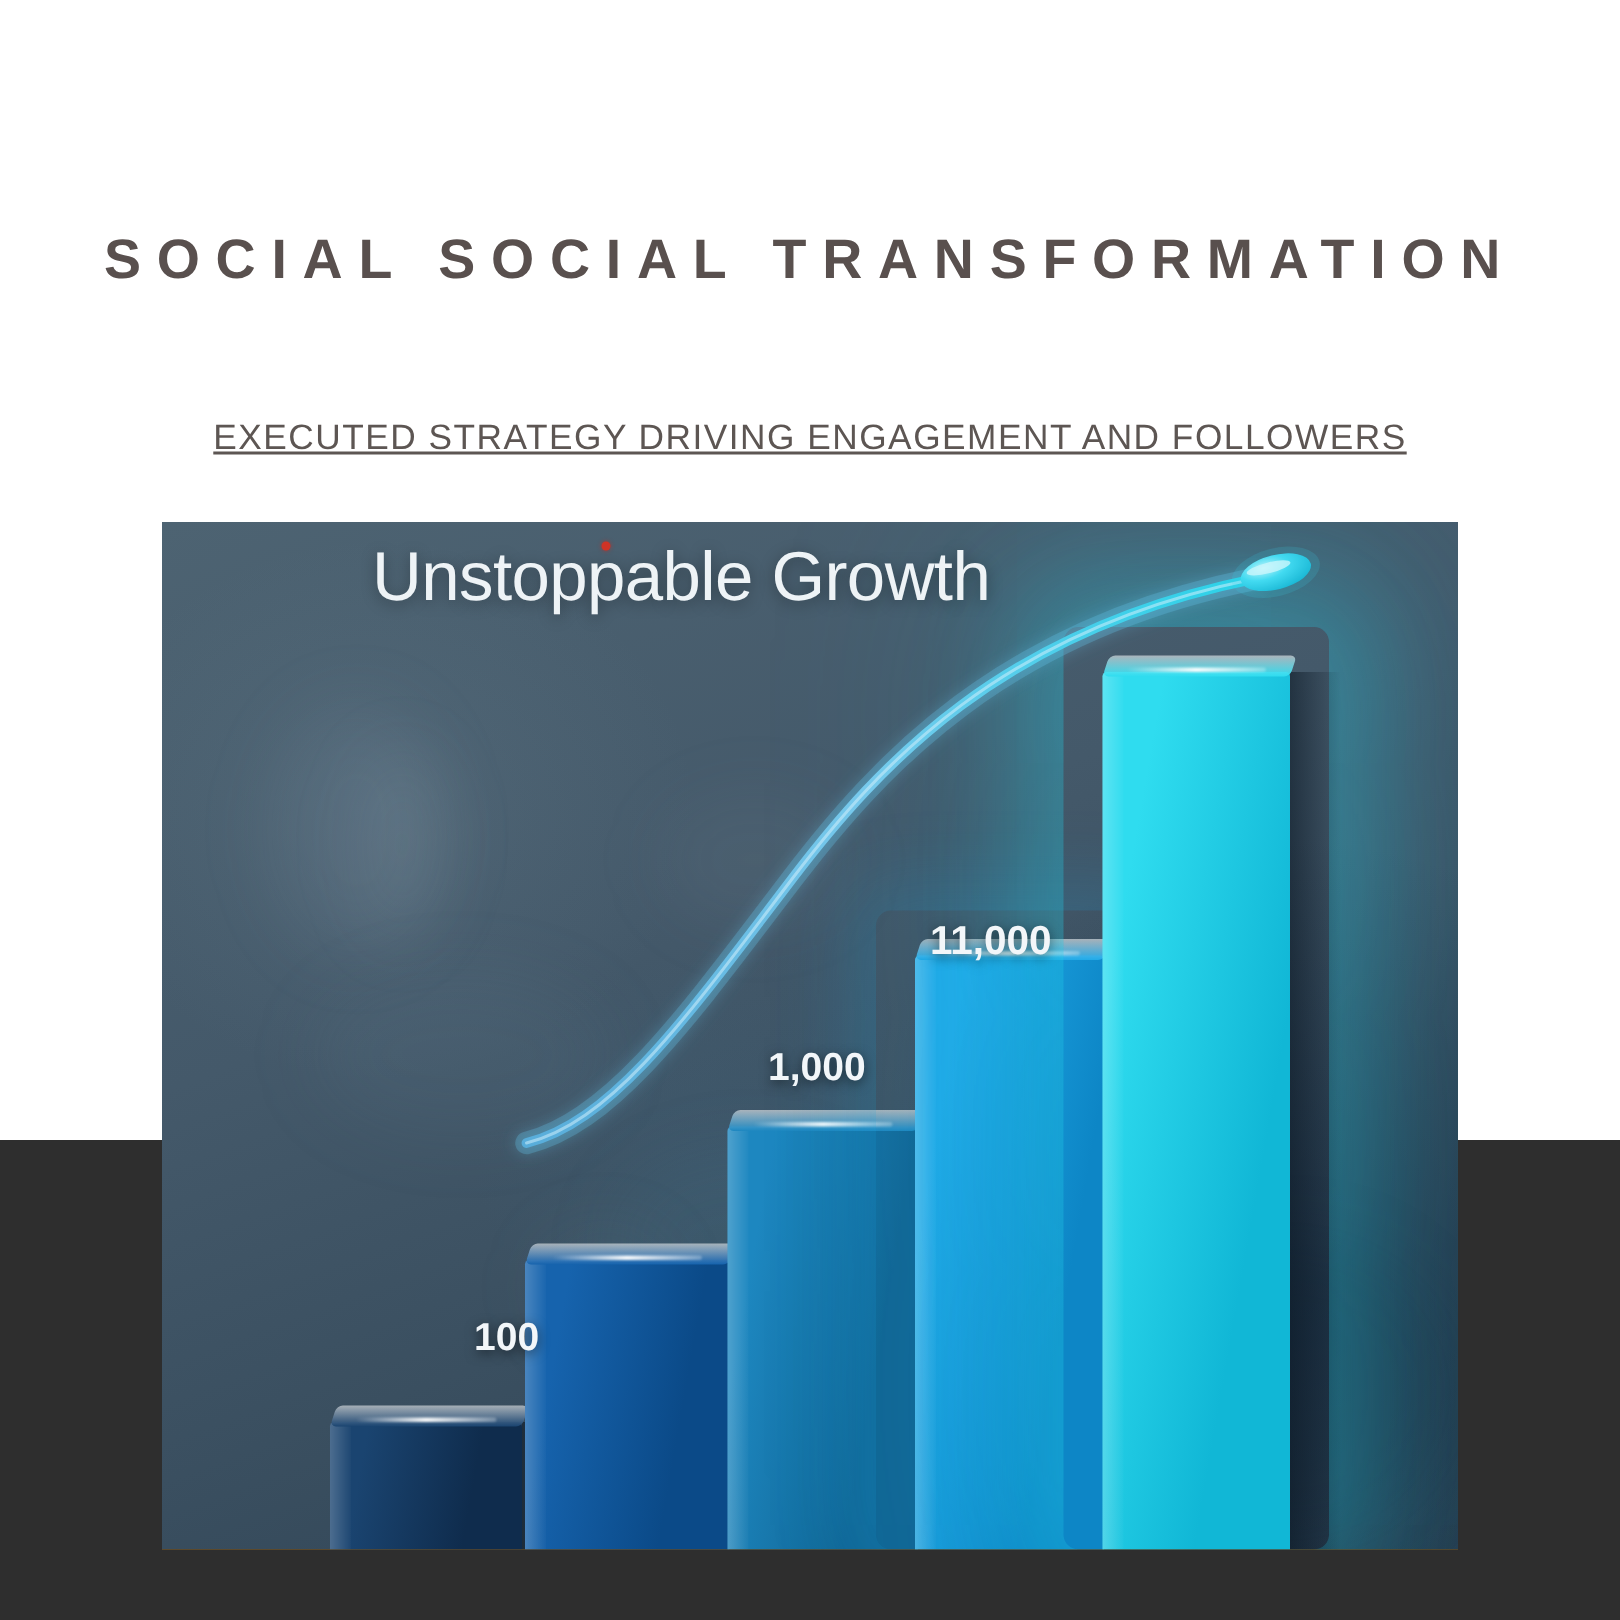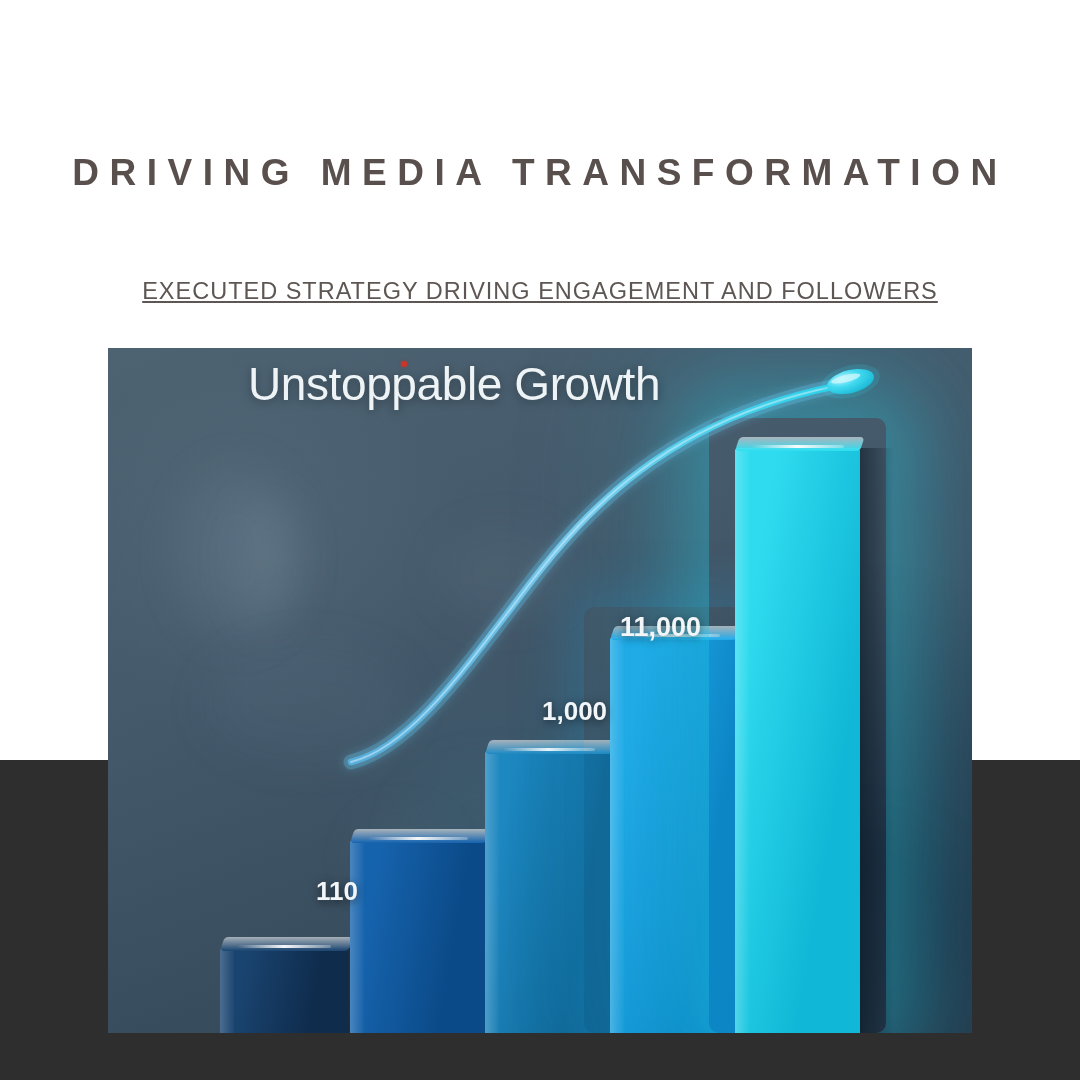--- a/index.html
+++ b/index.html
@@ -135,21 +135,21 @@
   }
 
   
   .curve { position:absolute; inset:0; z-index:5; pointer-events:none; }
 </style>
 </head>
 <body>
 
 <div class="dark-band" style="background: rgb(46, 46, 46);"></div>
 
-<div class="title" style="color: rgb(89, 80, 78);">DRIVING MEDIA TRANSFORMATION</div>
+<div class="title" style="color: rgb(89, 80, 78);">SOCIAL SOCIAL TRANSFORMATION</div>
 <div class="subtitle" style="color: rgb(93, 86, 83); text-decoration: underline;">EXECUTED STRATEGY DRIVING ENGAGEMENT AND FOLLOWERS</div>
 
 <div class="chart-frame">
 
   <div class="chart-bg"></div>
   <div class="bg-blob b1"></div>
   <div class="bg-blob b2"></div>
   <div class="bg-blob b3"></div>
   <div class="bg-blob b4"></div>
   <div class="bg-blob b5"></div>
@@ -231,16 +231,16 @@
 
     <path d="M243,414 C300,400 350,330 420,238 C478,162 560,72 728,38" fill="none" stroke="#cfeefb" stroke-opacity=".55" stroke-width="2" stroke-linecap="round"></path>
 
     <g transform="translate(728,33) rotate(-14)">
       <ellipse cx="14" cy="4" rx="24" ry="11.5" fill="url(#tipg)"></ellipse>
       <ellipse cx="10" cy="0" rx="15" ry="3.6" fill="#e9feff" opacity=".78"></ellipse>
       <ellipse cx="14" cy="4" rx="30" ry="16" fill="#35d6ec" opacity=".16"></ellipse>
     </g>
   </svg>
 
-  <div class="vlabel" id="vl0" style="left: 208px; top: 528px; font-size: 26px;">110</div>
-  <div class="vlabel" id="vl1" style="left: 404px; top: 348px; font-size: 26px; margin-left: 30px;">1,000</div>
+  <div class="vlabel" id="vl0" style="left: 208px; top: 528px; font-size: 26px;">100</div>
+  <div class="vlabel" id="vl1" style="left: 404px; top: 348px; font-size: 26px;">1,000</div>
   <div class="vlabel" id="vl2" style="left: 512px; top: 264px; font-size: 27px;">11,000</div>
 </div>
 
 </body></html>

